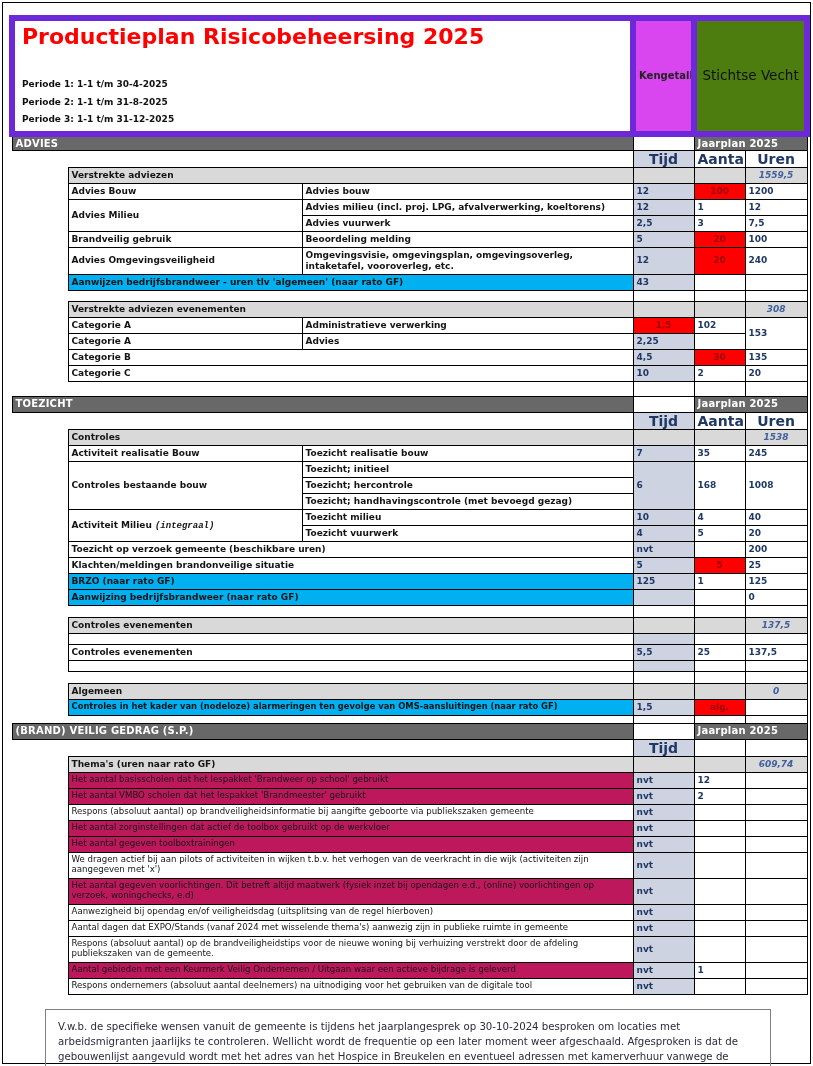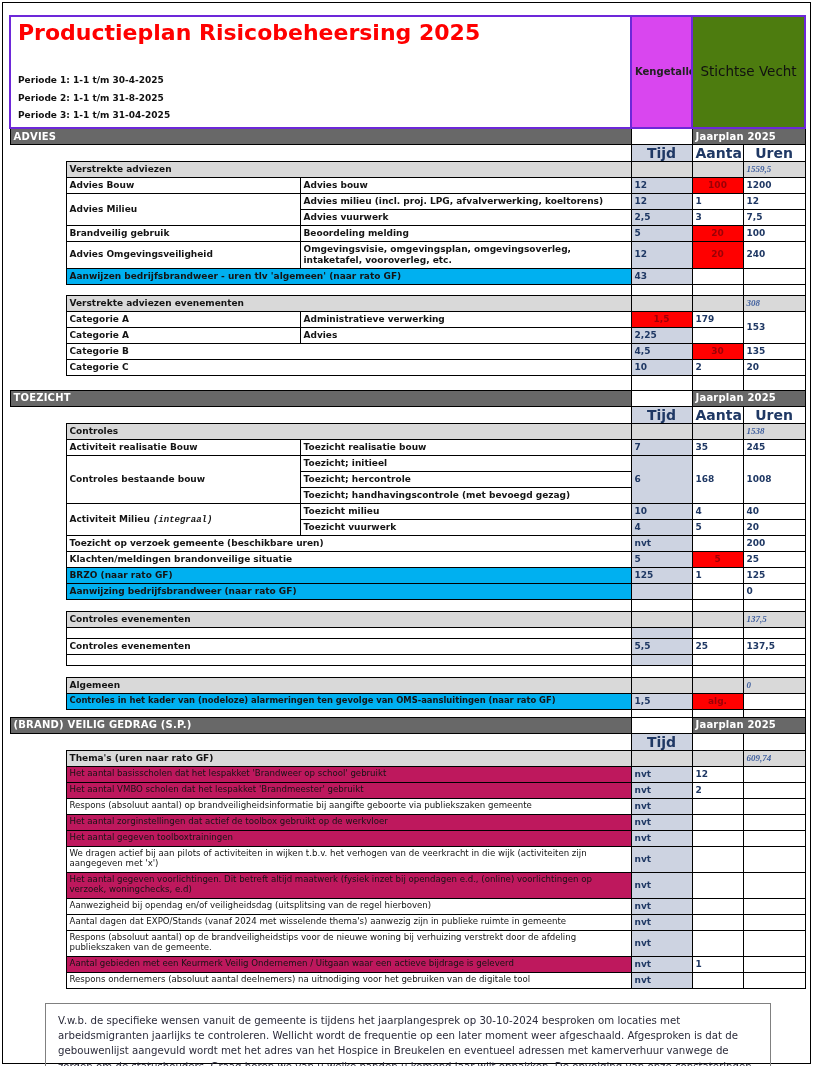--- a/index.html
+++ b/index.html
@@ -5,29 +5,29 @@
   html,body{margin:0;padding:0;background:#fff;}
   .page{position:relative;width:813px;height:1066px;background:#fff;overflow:hidden;
         font-family:"DejaVu Sans",sans-serif;}
   .page-frame{position:absolute;inset:2px;border:1px solid #000;pointer-events:none;}
   .content{position:relative;padding-top:15px;}
 
   table.sheet{border-collapse:collapse;table-layout:fixed;width:795px;margin-left:9px;}
   td{font-family:"DejaVu Sans",sans-serif;font-size:9px;font-weight:700;color:#141414;
      padding:0 3px;overflow:hidden;vertical-align:middle;line-height:1.15;}
   .b{border:1px solid #000;}
-  .b2{border:2px solid #6d28d9;}
+  .b2{border:6px solid #6d28d9;}
   .nob{border:none;}
   .num{text-align:left;color:#1f3864;}
   .tijd{background:#cdd3e1;}
   .red{background:#ff0000;color:#9c0006;text-align:center;}
   .cyan{background:#00b0f0;}
   .peach{background:#be185d;}
   .gray{background:#d9d9d9;}
-  .total{text-align:left;font-style:italic;color:#3f5f9e;font-family:Liberation Serif, serif;}
+  .total{text-align:center;font-style:italic;color:#3f5f9e;}
   .bar{background:#686868;color:#fff;font-size:10px;letter-spacing:.2px;}
   .bar-c{text-align:left;}
   .hdr{text-align:center;color:#1f3864;font-size:14px;}
   .vl{border-left:1px solid #000;}
   .vr{border-right:1px solid #000;}
   .thema{font-weight:400;font-size:8.6px;}
   .fit{font-size:8.4px;margin-top:21px;}
   .it{font-style:italic;font-family:Liberation Mono, monospace;}
 
   tr.rh{height:16px;} tr.rh2{height:27px;} tr.rh2b{height:26px;}
@@ -62,21 +62,21 @@
     </colgroup>
 
     <tbody>
           <tr class="rt">
       <td class="b2 titlebox" colspan="3">
         <div class="title-inner">
           <div class="doc-title">Productieplan Risicobeheersing 2025</div>
           <div class="periods">
             <div>Periode 1: 1-1 t/m 30-4-2025</div>
             <div>Periode 2: 1-1 t/m 31-8-2025</div>
-            <div>Periode 3: 1-1 t/m 31-04-2025</div>
+            <div>Periode 3: 1-1 t/m 31-12-2025</div>
           </div>
         </div>
       </td>
       <td class="b2 kcell">Kengetallen</td>
       <td class="b2 rcell" colspan="2">Stichtse Vecht</td>
     </tr>
 
     <tr class="rh">
       <td class="b bar" colspan="3">ADVIES</td>
       <td class="b"></td>
@@ -156,21 +156,21 @@
       <td class="b gray" colspan="2">Verstrekte adviezen evenementen</td>
       <td class="b gray"></td>
       <td class="b gray"></td>
       <td class="b gray total">308</td>
     </tr>
     <tr class="rh">
       <td class="nob"></td>
       <td class="b">Categorie A</td>
       <td class="b">Administratieve verwerking</td>
       <td class="b red">1,5</td>
-      <td class="b num">179</td>
+      <td class="b num">102</td>
       <td class="b num" rowspan="2">153</td>
     </tr>
     <tr class="rh">
       <td class="nob"></td>
       <td class="b">Categorie A</td>
       <td class="b">Advies</td>
       <td class="b tijd num">2,25</td>
       <td class="b"></td>
     </tr>
     <tr class="rh">

